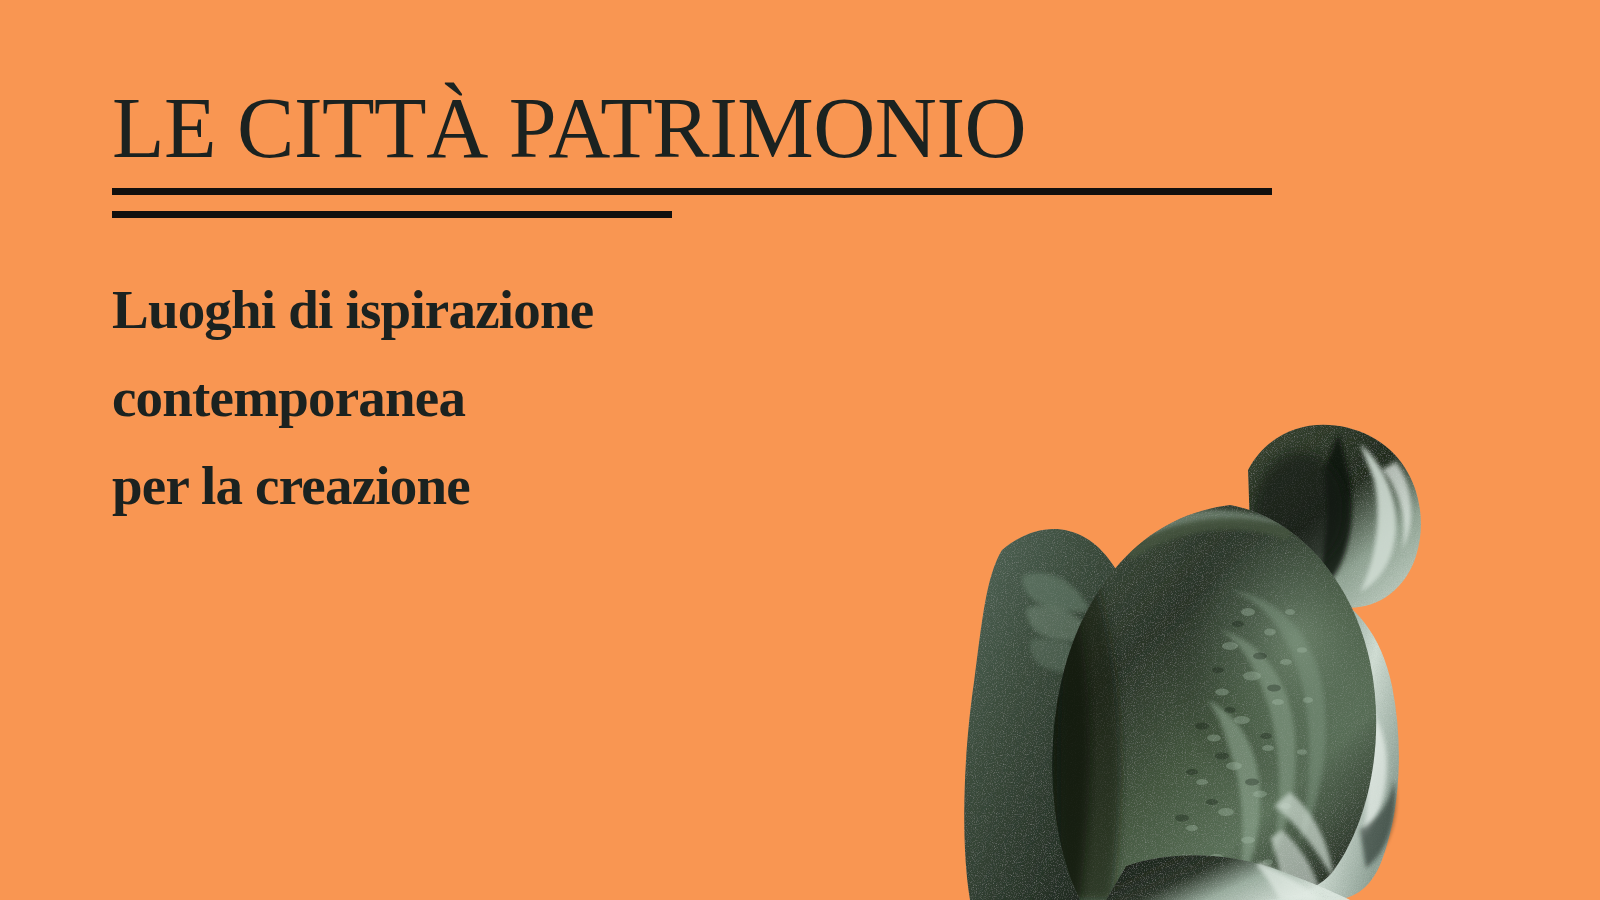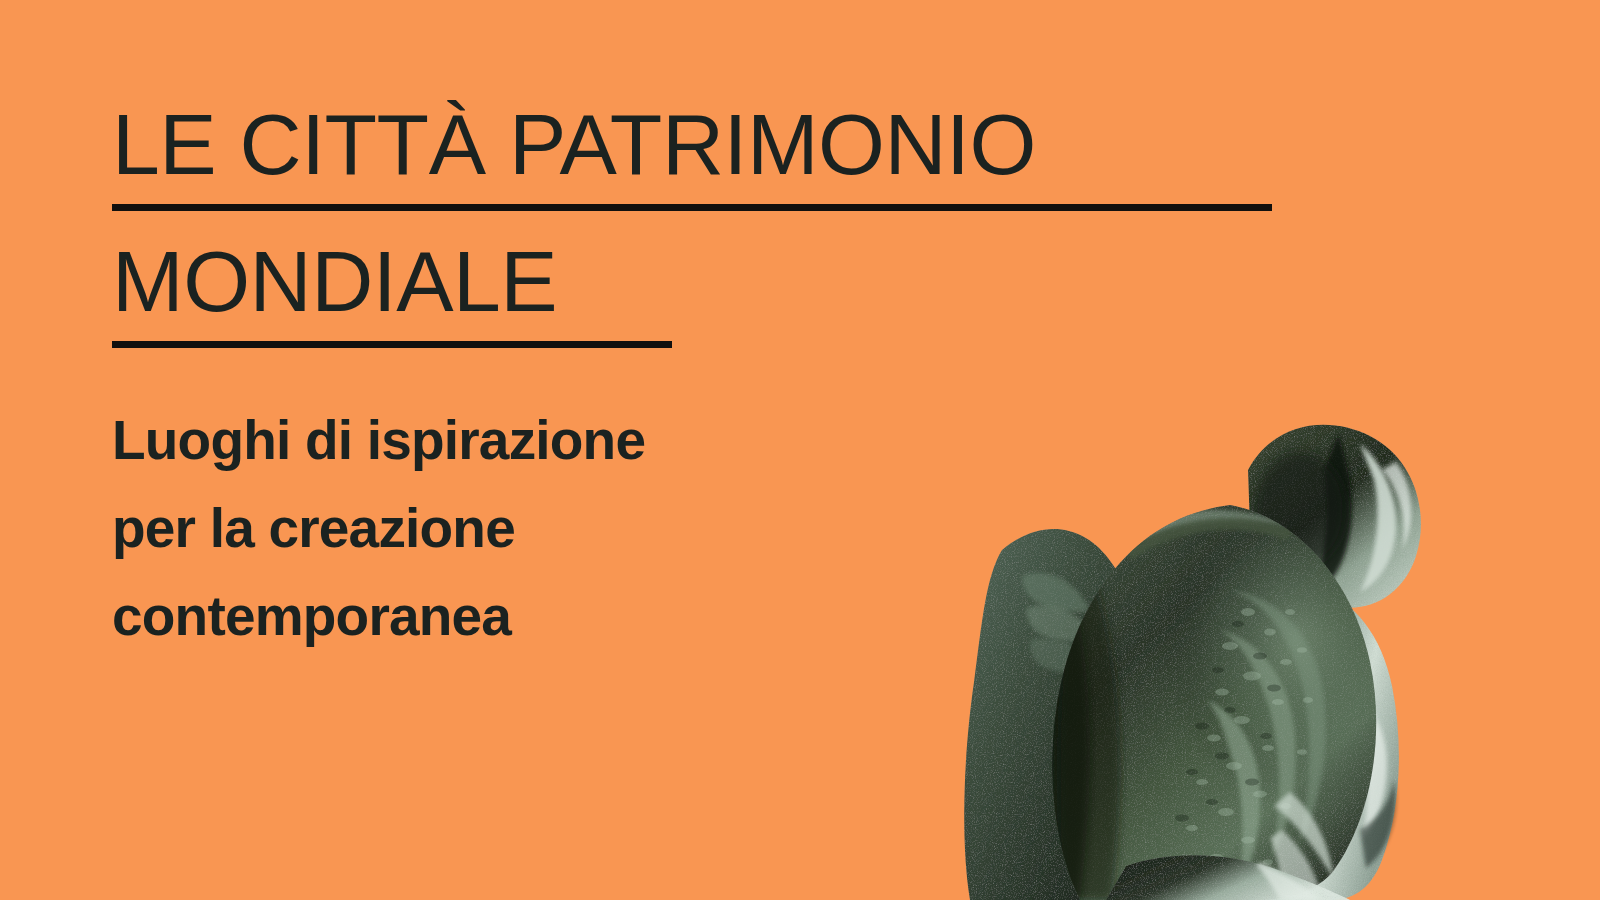--- a/index.html
+++ b/index.html
@@ -13,23 +13,24 @@
     height: 900px;
     overflow: hidden;
     background: #f99652;
     font-family: "Liberation Sans", "DejaVu Sans", sans-serif;
   }
 
   
   #text-block {
     position: absolute;
     left: 112px;
-    top: 90px;
+    top: 74px;
     width: 1200px;
     z-index: 5;
+    font-family: Liberation Serif, serif;
   }
 
   .title-line {
     position: relative;
     display: block;
   }
   .title-text {
     display: block;
     font-size: 86px;
     line-height: 108px;
@@ -83,28 +84,27 @@
 <div id="poster">
 
   <div id="text-block">
 
     <div class="title-line">
       <span class="title-text">LE CITTÀ PATRIMONIO</span>
       <span class="title-rule" id="title-rule-1"></span>
     </div>
 
     <div class="title-line">
-      <span class="title-text">MONDIALE</span>
       <span class="title-rule" id="title-rule-2"></span>
     </div>
 
     <div id="subtitle">
       <span class="sub-line">Luoghi di ispirazione</span>
+      <span class="sub-line">contemporanea</span>
       <span class="sub-line">per la creazione</span>
-      <span class="sub-line">contemporanea</span>
     </div>
 
   </div>
 
   <div id="sculpture">
     <svg viewBox="0 0 560 500" preserveAspectRatio="none" xmlns="http://www.w3.org/2000/svg">
       <defs>
         <linearGradient id="gDome" x1="0.15" y1="0.05" x2="0.85" y2="0.95">
           <stop offset="0%" stop-color="#3a4a38"></stop>
           <stop offset="28%" stop-color="#2a3528"></stop>

